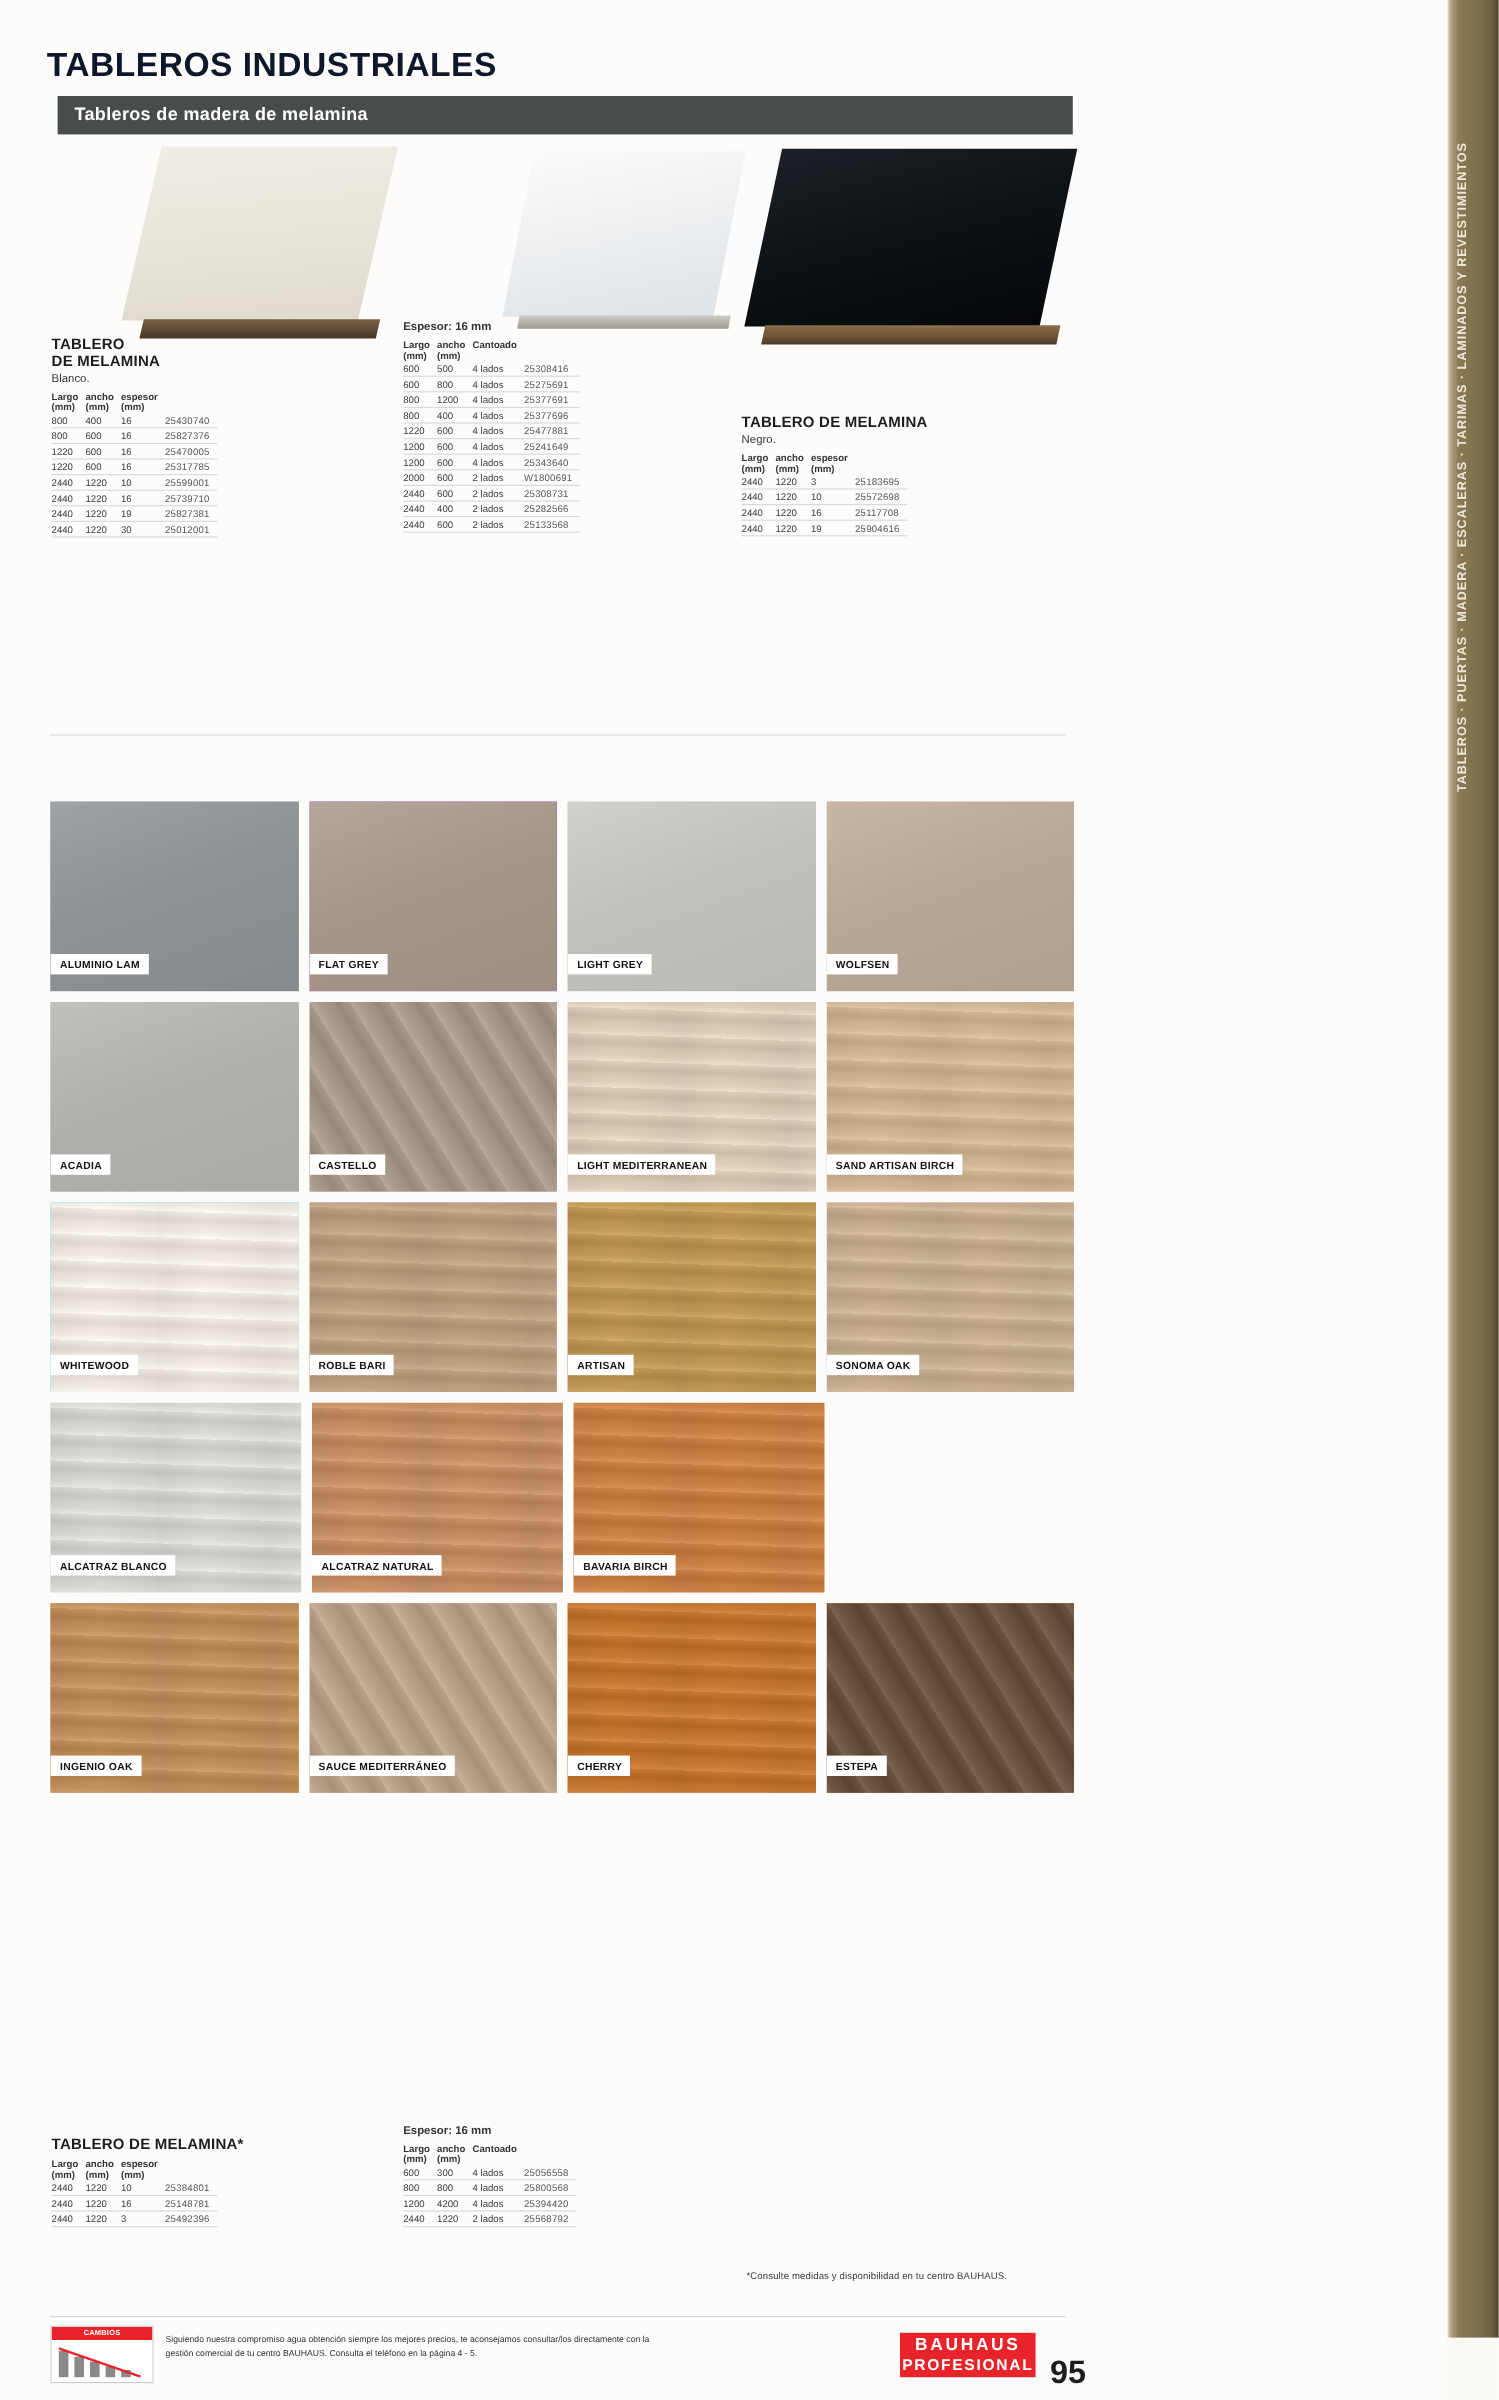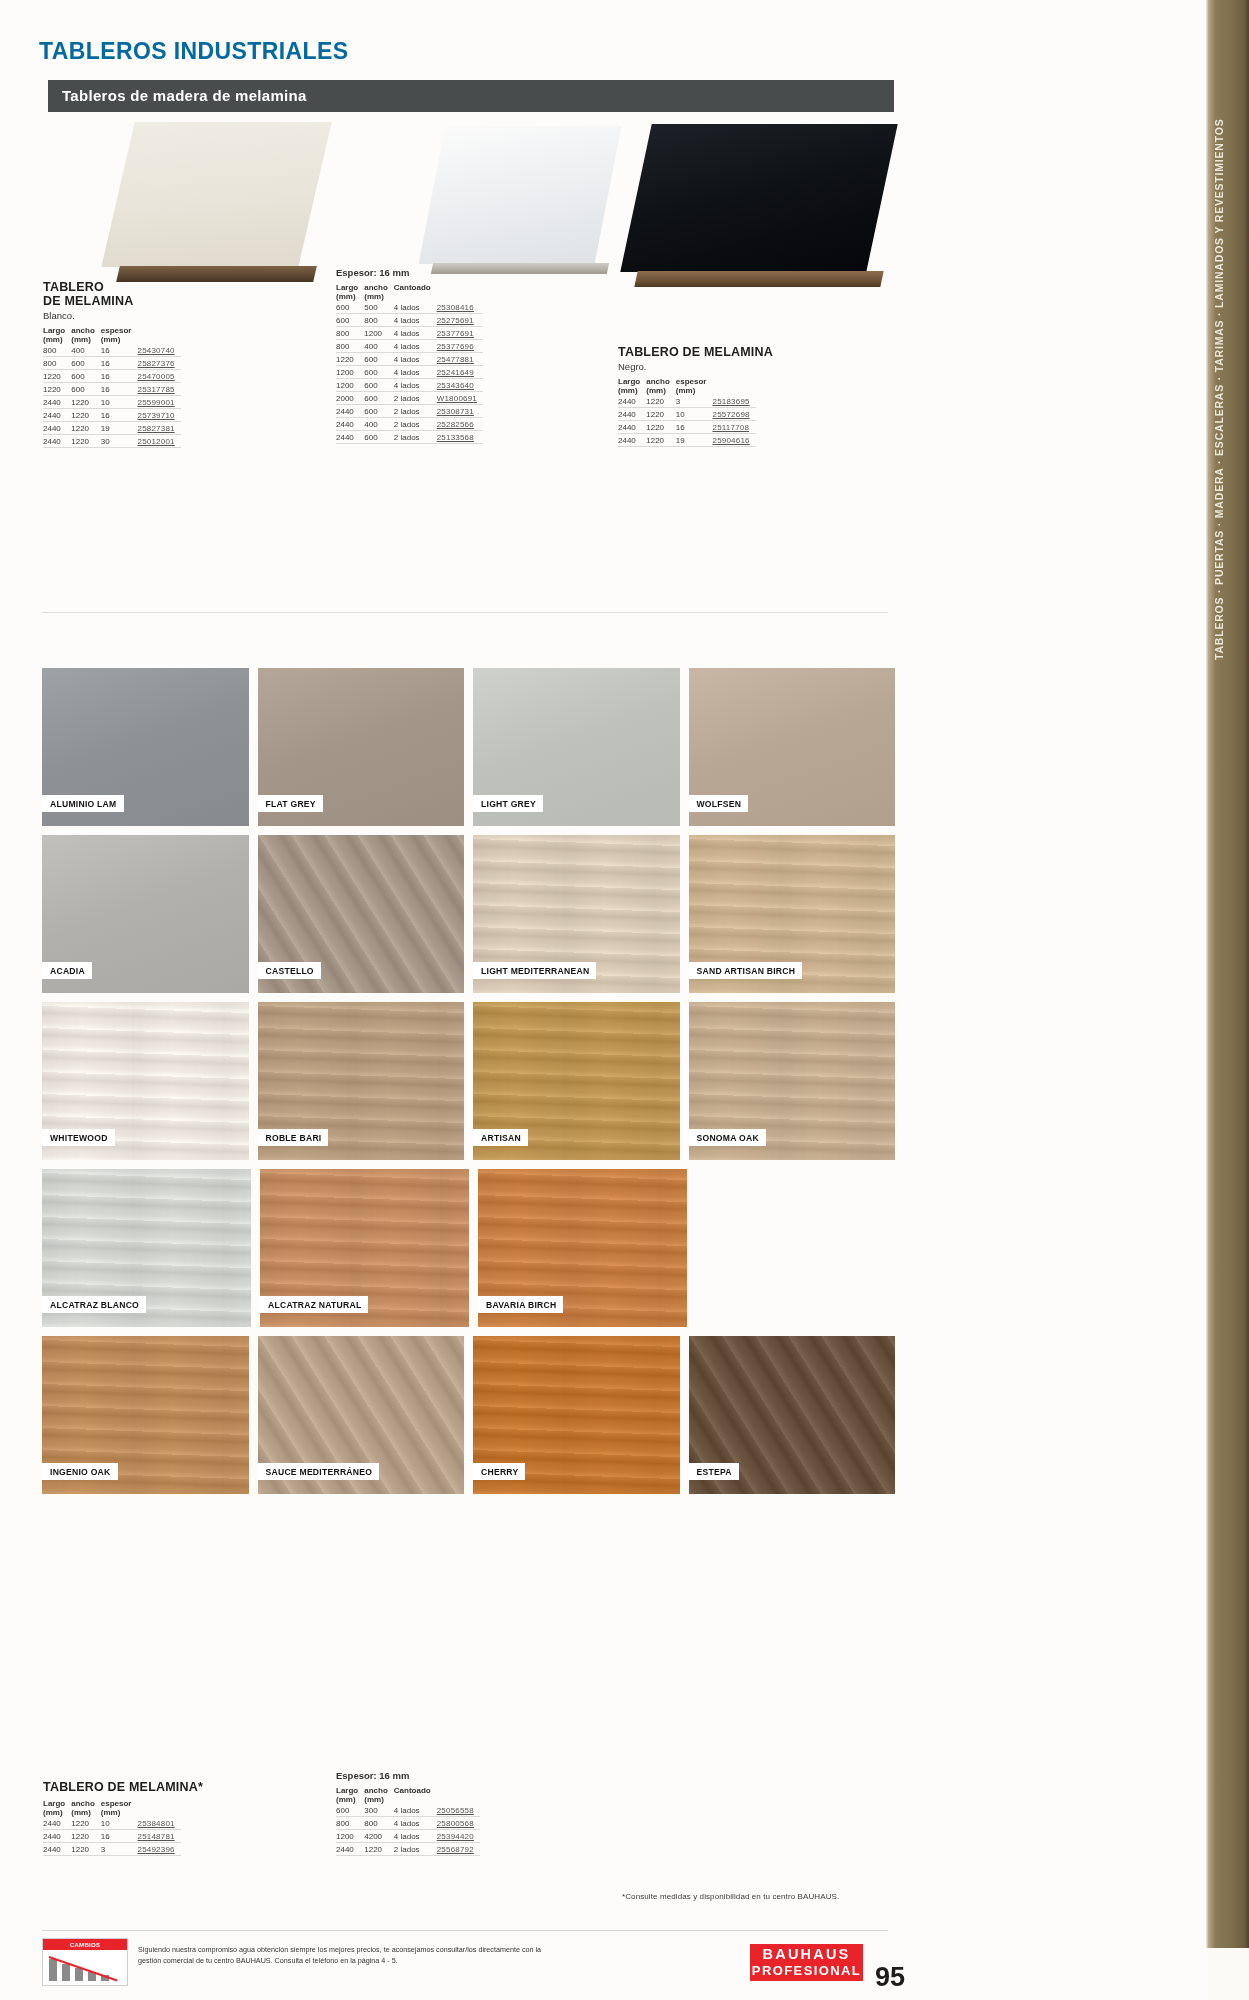--- a/index.html
+++ b/index.html
@@ -36,22 +36,22 @@
   }
   .sheet {
     position: absolute; left: 0; top: 0;
     width: 1206px; height: 2000px;
     background: #fdfcfa;
   }
 
   
   .hdr-title {
     position: absolute; left: 39px; top: 38px;
-    font-size: 23px; font-weight: 700;
-    color: #0369a1;
+    font-size: 28px; font-weight: 700;
+    color: #0f172a;
     letter-spacing: 0.4px;
   }
   .hdr-bar {
     position: absolute; left: 48px; top: 80px;
     width: 846px; height: 32px;
     background: #494c4c;
   }
   .hdr-bar-text {
     position: absolute; left: 14px; top: 7px;
     color: #ffffff; font-size: 15px; font-weight: 600;
@@ -106,21 +106,21 @@
     padding: 0 6px 0 0; font-size: 8px; line-height: 1.15;
     white-space: nowrap;
   }
   table.sp td {
     padding: 1.5px 6px 1.5px 0;
     border-bottom: 1px solid #d9d9d9;
     color: #3a3a3a; white-space: nowrap;
     font-size: 8px;
   }
   table.sp td.num { text-align: left; }
-  table.sp td.code { color: #555; letter-spacing: 0.2px; text-decoration: underline; }
+  table.sp td.code { color: #555; letter-spacing: 0.2px; }
   .spA { left: 43px; top: 280px; width: 282px; }
   .spB { left: 336px; top: 267px; width: 270px; }
   .spC { left: 618px; top: 345px; width: 272px; }
 
   .rule-top {
     position: absolute; left: 42px; top: 612px;
     width: 846px; height: 1px; background: #dcdcdc;
   }
 
   

